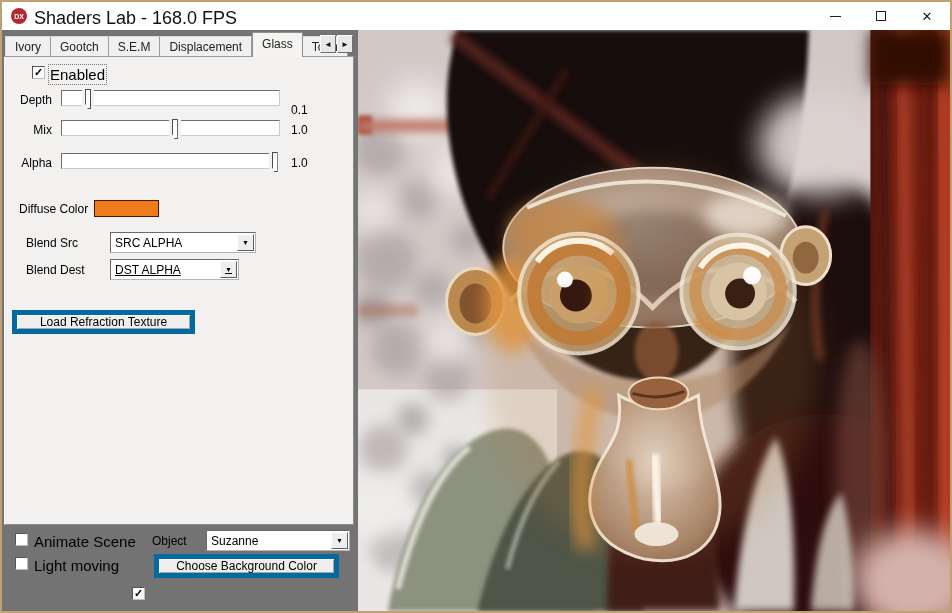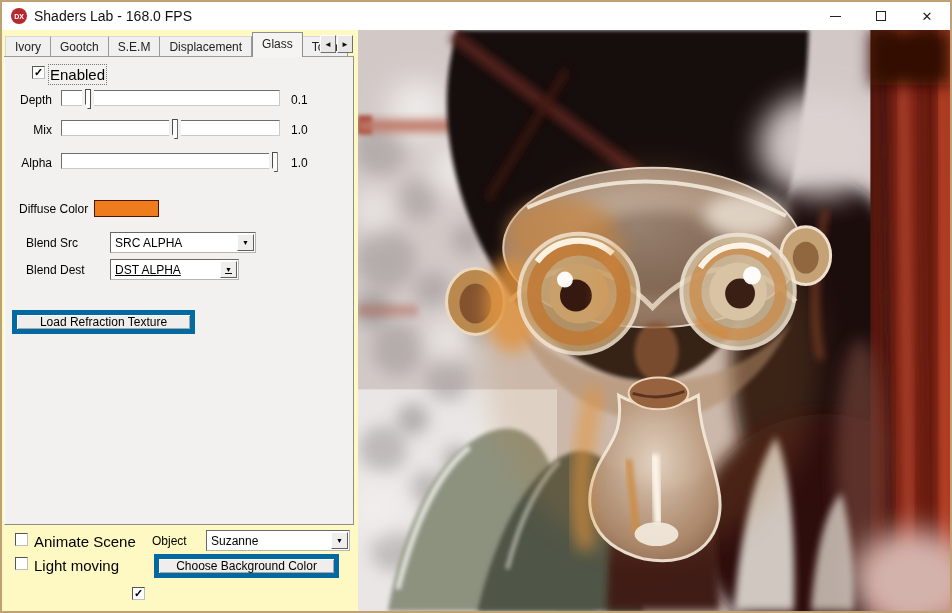--- a/index.html
+++ b/index.html
@@ -7,29 +7,29 @@
   body { font-family:"Liberation Sans", sans-serif; font-size:12px; color:#000; }
 
   .window { position:relative; width:952px; height:613px; border:2px solid #bfa173;
             background:#f0f0f0; overflow:hidden; }
 
   
   .titlebar { position:absolute; left:0; top:0; width:948px; height:28px; background:#ffffff; }
   .app-icon { position:absolute; left:9px; top:6px; width:16px; height:16px; border-radius:50%;
               background:#b5282f; color:#fff; font-size:7px; font-weight:bold;
               display:flex; align-items:center; justify-content:center; }
-  .title-text { position:absolute; left:32px; top:6px; font-size:14px; color:#111; white-space:nowrap; }
+  .title-text { position:absolute; left:32px; top:6px; font-size:18px; color:#111; white-space:nowrap; }
   .win-btns { position:absolute; right:0; top:0; height:28px; display:flex; }
   .win-btn { width:46px; height:28px; display:flex; align-items:center; justify-content:center;
              font-size:13px; color:#222; font-family:"DejaVu Sans", sans-serif; }
   .win-btn.min span { display:block; width:11px; height:0; border-top:1px solid #222; }
   .win-btn.max span { display:block; width:10px; height:10px; border:1px solid #222; }
 
   
-  .left-panel { position:absolute; left:0; top:28px; width:356px; height:583px; background:#fef9c3; }
+  .left-panel { position:absolute; left:0; top:28px; width:356px; height:583px; background:#737373; }
 
   .tabbar { position:absolute; left:3px; top:4px; right:4px; height:23px; display:flex; align-items:flex-end; }
   .tab { height:21px; padding:3px 9px 2px 9px; font-size:12px; color:#222; background:#f0f0f0;
          border-right:1px solid #9a9a9a; border-top:1px solid #d8d8d8; white-space:nowrap; }
   .tab.first { border-left:1px solid #d8d8d8; }
   .tab.active { height:25px; background:#f5f4f2; border:1px solid #8f8f8f; border-bottom:none;
                 padding-top:4px; position:relative; z-index:3; }
   .tab-strip-underline { position:absolute; left:2px; right:4px; top:26px; height:0; border-top:1px solid #9a9a9a; z-index:1; }
   .tab-scrollers { position:absolute; right:5px; top:5px; display:flex; z-index:4; }
   .tab-scroll { width:16px; height:18px; background:#e9e8e6; border:1px solid; border-color:#fdfdfd #6f6f6f #6f6f6f #fdfdfd;
@@ -116,21 +116,21 @@
 
     <div class="checkbox" style="left:30px; top:36px;">✓</div>
     <div class="cb-label focused" style="left:48px; top:36px;">Enabled</div>
 
     <div class="sl-label" style="top:63px;">Depth</div>
     <div class="sl-track" style="top:60px;">
       <div class="sl-notch" style="left: calc(12% - 6px);">
           <div class="sl-thumb"></div>
         </div>
     </div>
-    <div class="sl-value" style="top:63px;">0.1</div>
+    <div class="sl-value" style="top:73px;">0.1</div>
 
     <div class="sl-label" style="top:93px;">Mix</div>
     <div class="sl-track" style="top:90px;">
       <div class="sl-notch" style="left: calc(52% - 6px);">
           <div class="sl-thumb"></div>
         </div>
     </div>
     <div class="sl-value" style="top:93px;">1.0</div>
 
     <div class="sl-label" style="top:126px;">Alpha</div>

